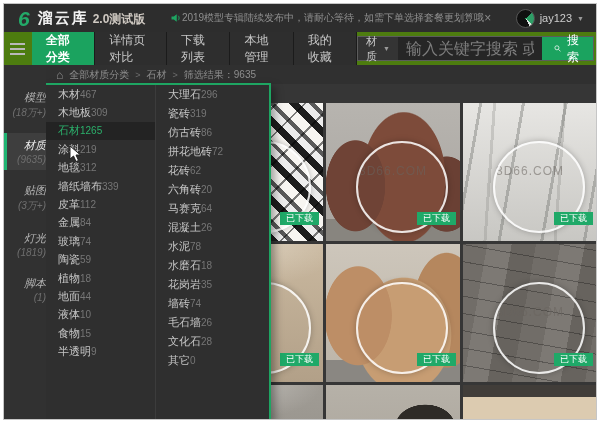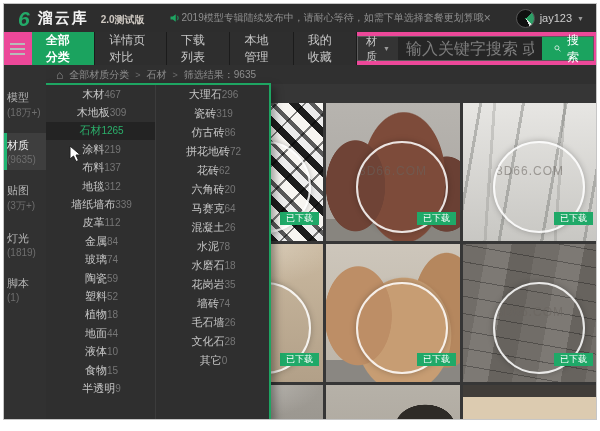--- a/index.html
+++ b/index.html
@@ -3,63 +3,63 @@
 <meta charset="utf-8">
 <style>
   html,body{margin:0;padding:0;background:#fff;font-family:"Liberation Sans","DejaVu Sans",sans-serif;}
   .page{position:relative;width:600px;height:431px;background:#fff;overflow:hidden;}
   .window{position:absolute;left:3px;top:3px;width:592px;height:415px;border:1px solid #c6c6c6;background:#363636;overflow:hidden;}
 
   
   .header{height:28px;background:#2d2d2d;display:flex;align-items:center;padding:0 8px;}
   .logo6{font-size:21px;font-weight:bold;font-style:italic;color:#23a968;margin:0 8px 0 6px;line-height:1;}
   .apptitle{color:#f2f2f2;font-size:15px;font-weight:bold;letter-spacing:2px;}
-  .version{color:#cfc9c2;font-size:10px;font-weight:bold;margin-left:12px;margin-top:3px;text-align:center;}
+  .version{color:#cfc9c2;font-size:12px;font-weight:bold;margin-left:4px;margin-top:3px;text-align:center;}
   .notice{flex:1;display:flex;align-items:center;justify-content:center;min-width:0;}
   .notice-text{color:#8f8f8f;font-size:10px;white-space:nowrap;overflow:hidden;text-overflow:ellipsis;}
   .notice-close{color:#8a8a8a;font-size:12px;cursor:default;}
   .userbox{display:flex;align-items:center;gap:5px;margin-right:4px;}
   .avatar{width:17px;height:17px;border-radius:50%;background:conic-gradient(from 210deg,#101010 0 55%,#2e9e66 55% 78%,#dfe8e2 78% 84%,#101010 84%);border:1px solid #555;}
   .username{color:#cdcdcd;font-size:11px;}
   .caret{color:#9a9a9a;font-size:7px;}
 
   
-  .navbar{height:33px;background:#ec4899;display:flex;align-items:stretch;}
+  .navbar{height:33px;background:#4d7c0f;display:flex;align-items:stretch;}
   .burger{width:34px;display:flex;flex-direction:column;justify-content:center;align-items:center;gap:3px;}
   .burger i{display:block;width:15px;height:2px;background:#b9b9b9;}
   .tabs{display:flex;align-items:stretch;}
   .tab{display:flex;align-items:center;padding:0 14px;background:#2e2e2e;color:#c8c8c8;font-size:12px;border-right:1px solid #1b1b1b;cursor:default;}
   .tab.active{background:#1ba35f;color:#fff;font-weight:bold;}
   .navspacer{flex:1;}
   .searchgroup{display:flex;align-items:stretch;margin:4px 2px 4px 0;border:1px solid #5c5c5c;}
   .sel{display:flex;align-items:center;gap:6px;background:#343434;color:#c9c9c9;font-size:11px;padding:0 8px;}
   .sinput{width:128px;background:#262626;border:none;outline:none;color:#bbb;font-size:16px;padding:0 8px;font-family:inherit;}
   .sinput::placeholder{color:#7d7d7d;}
   .sbtn{display:flex;align-items:center;gap:4px;background:#1ba35f;color:#fff;font-size:12px;padding:0 12px;border:none;font-family:inherit;}
 
   
   .bodyrow{position:relative;display:flex;height:354px;}
   .rail{width:42px;background:#313131;flex:none;padding-top:20px;}
-  .rail-item{padding:5px 0 5px 0;text-align:left;margin-bottom:8px;border-left:3px solid transparent;cursor:default;}
+  .rail-item{padding:5px 0 5px 0;text-align:right;margin-bottom:8px;border-left:3px solid transparent;cursor:default;font-style:italic;}
   .rail-item .rail-label{color:#b3b3b3;font-size:11px;}
   .rail-item .rail-count{color:#6e6e6e;font-size:10px;margin-top:1px;}
   .rail-item.active{background:#3e3e3e;border-left-color:#20b573;}
   .rail-item.active .rail-label{color:#efefef;}
 
   .content{position:relative;flex:1;background:#363636;overflow:hidden;}
   .crumbs{height:19px;display:flex;align-items:center;gap:6px;padding-left:10px;color:#8d8d8d;font-size:10px;background:#303030;}
   .crumb-home{font-size:12px;color:#8d8d8d;}
   .crumb-sep{color:#6d6d6d;font-size:9px;}
 
   
   .panel{position:absolute;left:0;top:18px;width:223px;height:336px;background:#2f2f2f;border-top:2px solid #1ea562;border-right:2px solid #1ea562;display:flex;z-index:5;box-shadow:4px 4px 8px rgba(0,0,0,.35);}
   .col{overflow:hidden;}
   .col.cats{width:109px;border-right:1px solid #3c3c3c;}
   .col.subs{flex:1;}
-  .litem{display:flex;justify-content:center;align-items:center;padding:0 10px 0 12px;cursor:default;}
+  .litem{display:flex;justify-content:flex-start;align-items:center;padding:0 10px 0 12px;cursor:default;}
   .cats .litem{height:18.4px;}
   .subs .litem{height:19px;}
   .litem .nm{color:#c6c6c6;font-size:11px;}
   .litem .ct{color:#767676;font-size:10px;}
   .litem.selected{background:#232323;}
   .litem.selected .nm,.litem.selected .ct{color:#2bb06b;}
   .cursor{position:absolute;left:22px;top:60px;z-index:9;}
 
   
   .grid{position:absolute;left:143px;top:38px;display:grid;grid-template-columns:repeat(3,134px);grid-auto-rows:138px;gap:3px;z-index:1;}
@@ -240,24 +240,20 @@
               </div>
               <div class="litem selected">
                 <span class="nm">石材</span>
                 <span class="ct">1265</span>
               </div>
               <div class="litem">
                 <span class="nm">涂料</span>
                 <span class="ct">219</span>
               </div>
               <div class="litem">
-                <span class="nm">布料</span>
-                <span class="ct">137</span>
-              </div>
-              <div class="litem">
                 <span class="nm">地毯</span>
                 <span class="ct">312</span>
               </div>
               <div class="litem">
                 <span class="nm">墙纸墙布</span>
                 <span class="ct">339</span>
               </div>
               <div class="litem">
                 <span class="nm">皮革</span>
                 <span class="ct">112</span>
@@ -266,24 +262,20 @@
                 <span class="nm">金属</span>
                 <span class="ct">84</span>
               </div>
               <div class="litem">
                 <span class="nm">玻璃</span>
                 <span class="ct">74</span>
               </div>
               <div class="litem">
                 <span class="nm">陶瓷</span>
                 <span class="ct">59</span>
-              </div>
-              <div class="litem">
-                <span class="nm">塑料</span>
-                <span class="ct">52</span>
               </div>
               <div class="litem">
                 <span class="nm">植物</span>
                 <span class="ct">18</span>
               </div>
               <div class="litem">
                 <span class="nm">地面</span>
                 <span class="ct">44</span>
               </div>
               <div class="litem">

